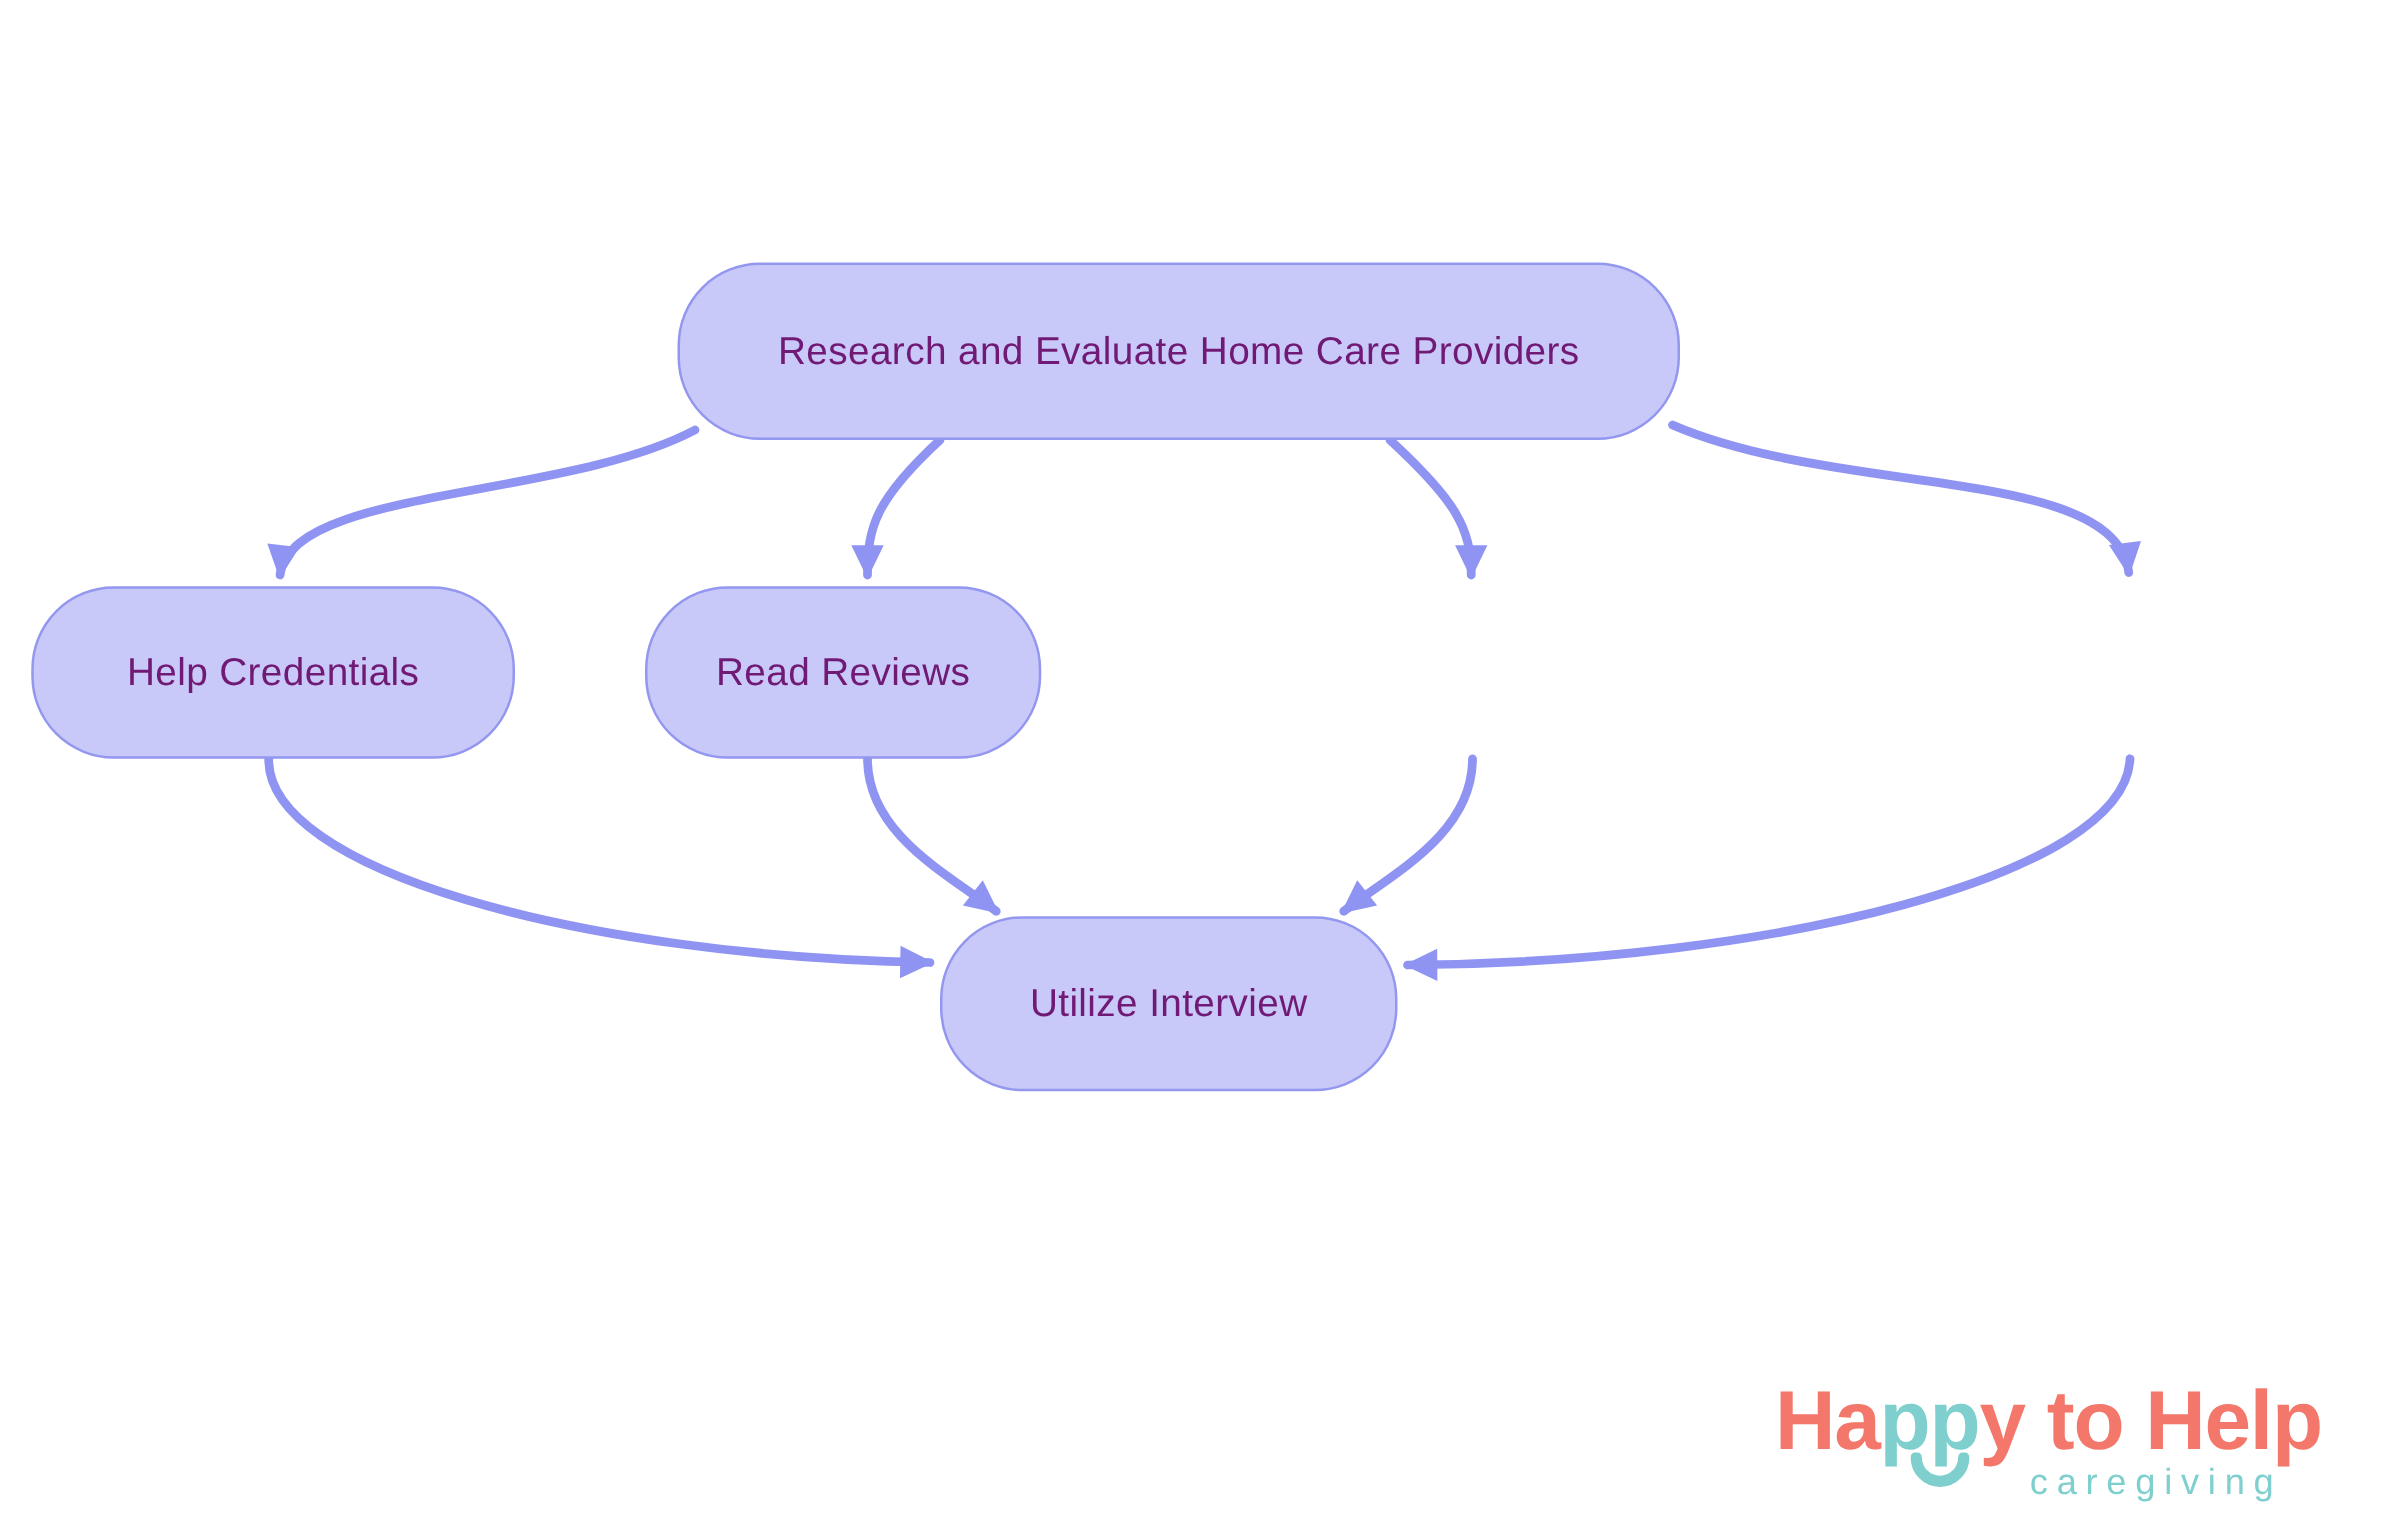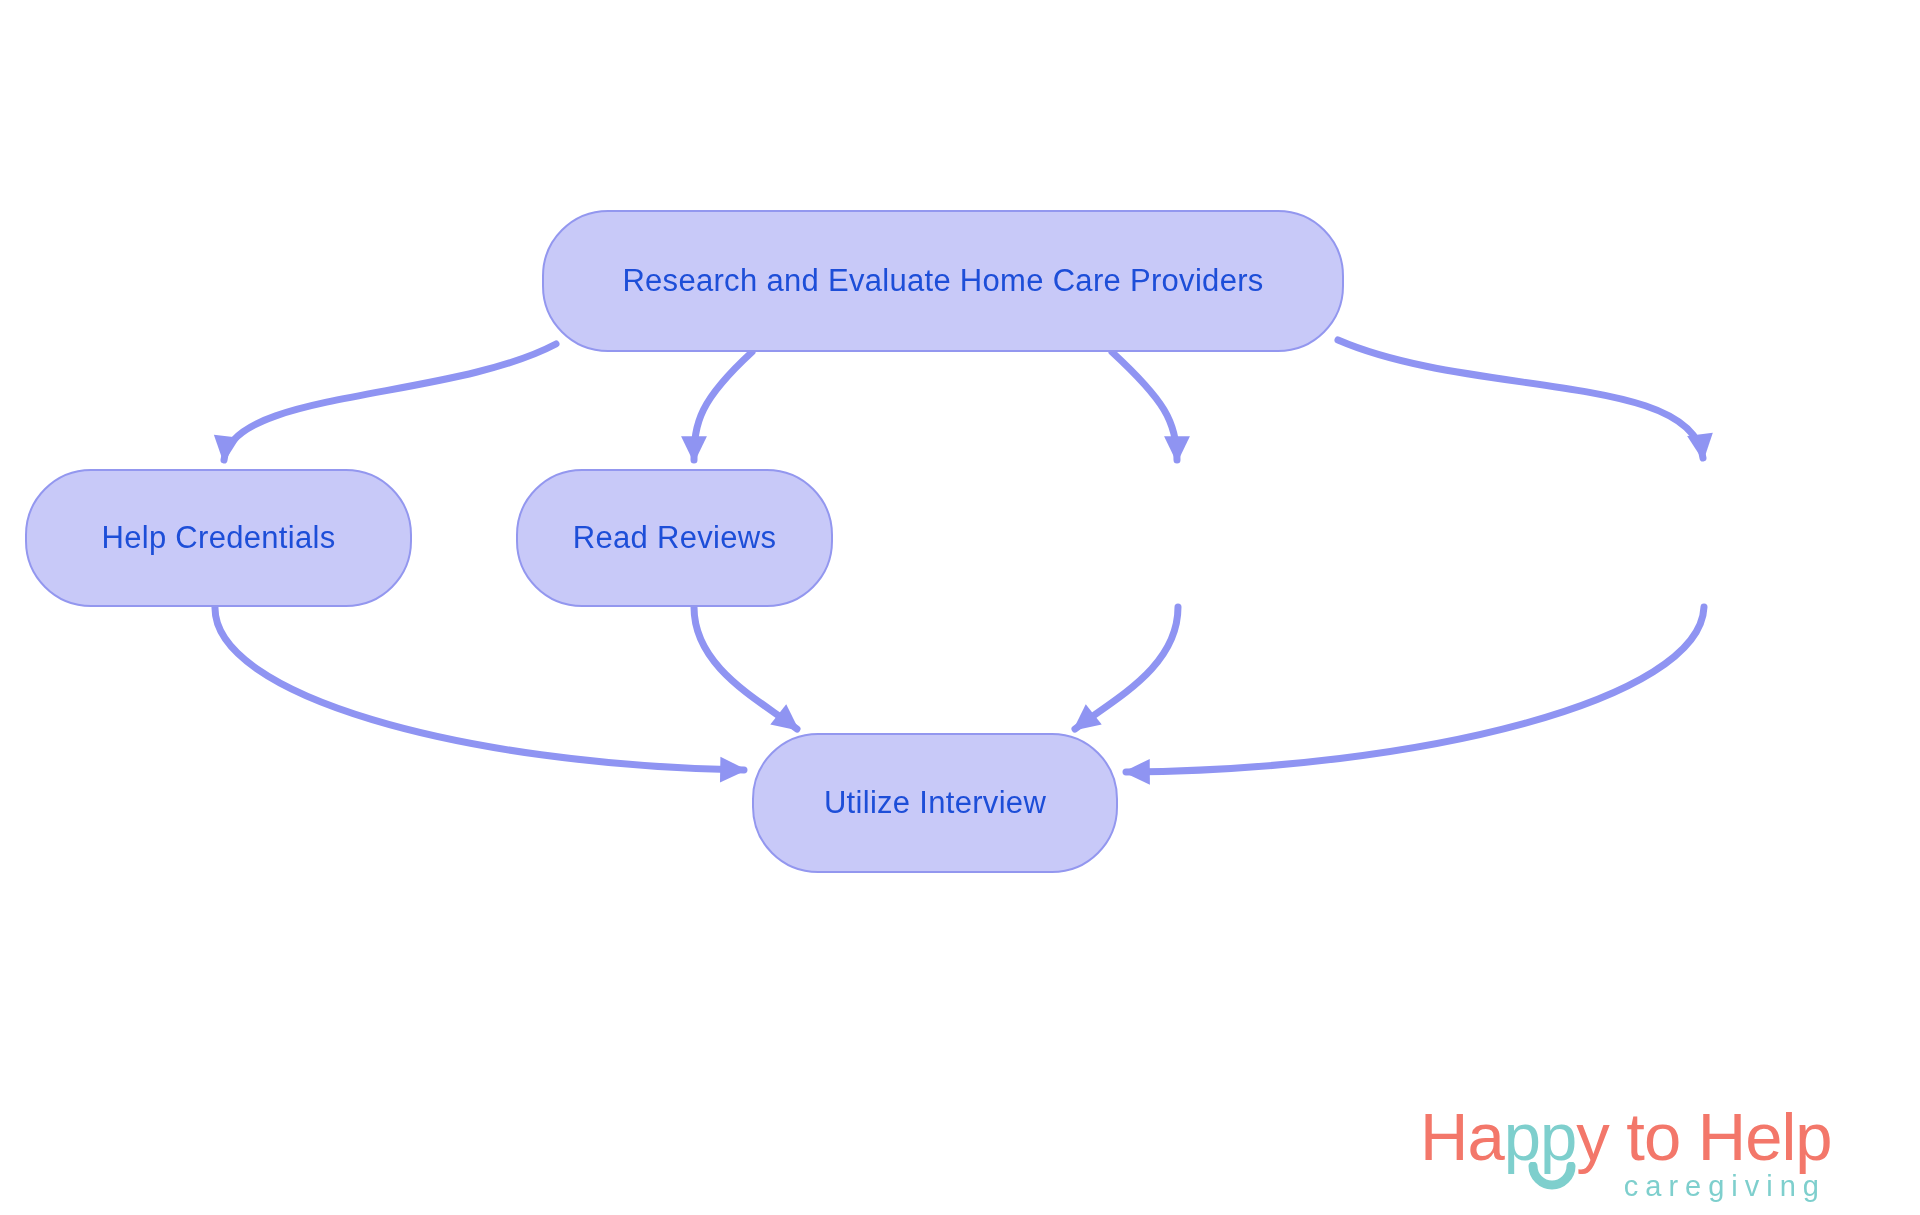--- a/index.html
+++ b/index.html
@@ -11,37 +11,37 @@
     font-family:"Liberation Sans",sans-serif;
   }
   .edges{position:absolute;left:0;top:0;width:1920px;height:1215px;}
   .node{
     position:absolute;
     display:flex;align-items:center;justify-content:center;
     box-sizing:border-box;
     background:#c8c9f8;
     border:2.5px solid #9397ef;
     border-radius:66px;
-    color:#1d4ed8;
+    color:#701a75;
     font-size:31px;
     letter-spacing:0.3px;
     text-align:center;
     white-space:nowrap;
   }
   #node-research          {left:542px;  top:210px; width:802px; height:142px;}
   #node-check-credentials {left:25px;   top:469px; width:387px; height:138px;}
   #node-read-reviews      {left:516px;  top:469px; width:317px; height:138px;}
   #node-interview-agencies{left:978px;  top:469px; width:400px; height:138px;}
   #node-ask-references    {left:1517px; top:469px; width:374px; height:138px;}
   #node-utilize-resources {left:752px;  top:733px; width:366px; height:140px;}
 
   
   .logo{position:absolute;left:1420px;top:1102px;width:472px;height:110px;}
   .logo-word{
-    font-size:67px;font-weight:400;letter-spacing:-1px;
+    font-size:67px;font-weight:700;letter-spacing:-1px;
     line-height:70px;white-space:nowrap;
   }
   .coral{color:#f3776a;}
   .teal{color:#7ecfcd;}
   .logo-smile{position:absolute;left:108px;top:60px;width:48px;height:34px;}
   .logo-tagline{
     position:absolute;right:66px;top:68px;
     font-size:29px;font-weight:400;letter-spacing:7px;
     color:#7ecfcd;white-space:nowrap;
   }

